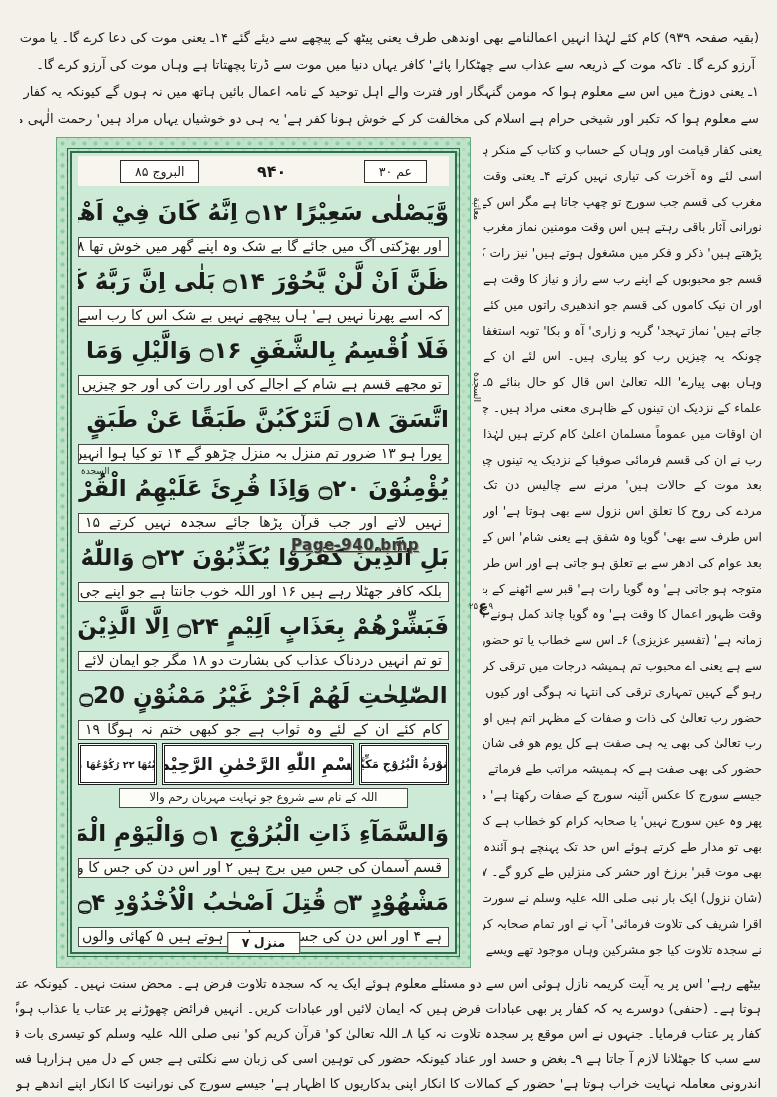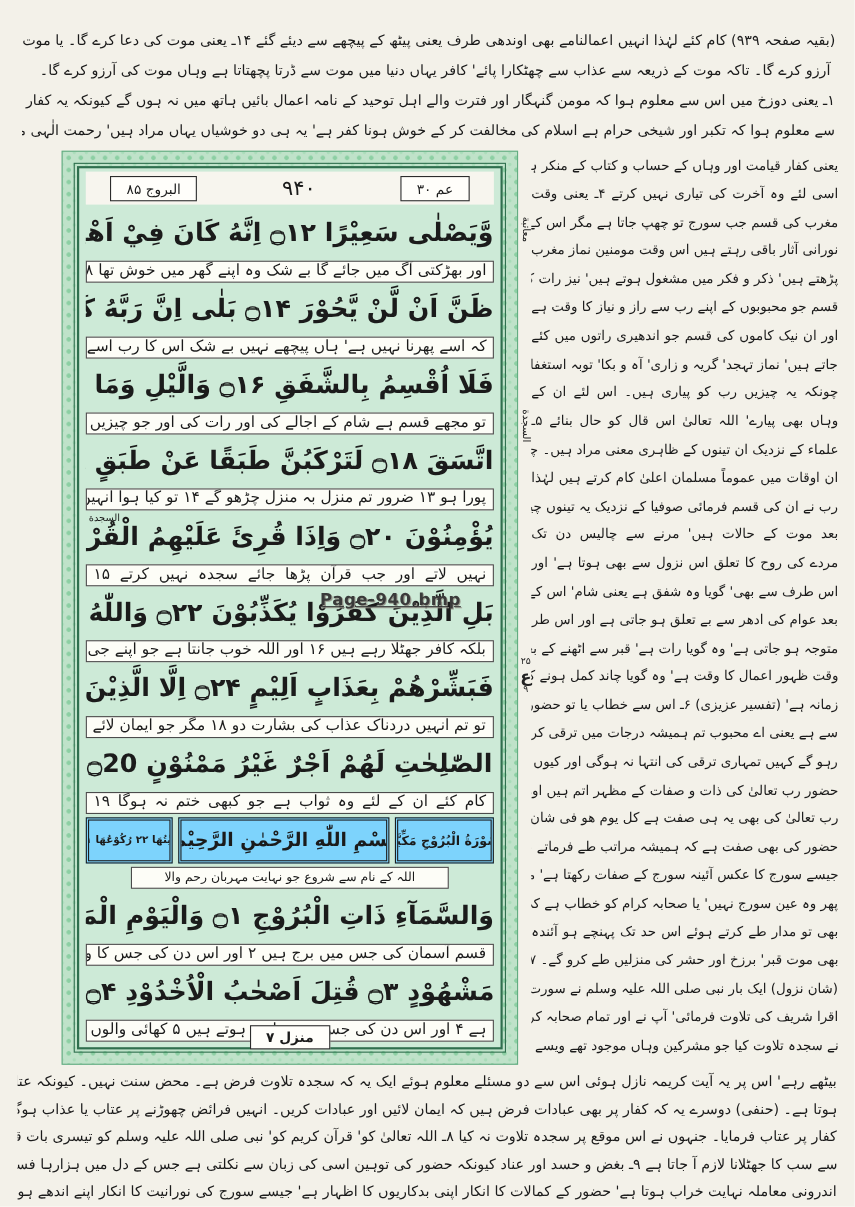--- a/index.html
+++ b/index.html
@@ -40,23 +40,23 @@
     outline:1px solid #2f6f4e; outline-offset:2px;
     padding:3px 6px;
     display:flex; flex-direction:column;
   }
   .qheader{
     direction:rtl; display:flex; align-items:center; justify-content:space-between;
     background:#f7f5ee; height:30px; margin-bottom:3px; padding:0 22px;
   }
   .hbox{
     background:#fffefa; border:1px solid #2c2c2c;
-    font-size:12.5px; height:21px; line-height:21px; padding:0 14px;
-  }
-  .pageno{font-size:19px; font-weight:normal; letter-spacing:1px;}
+    font-size:12.5px; height:21px; line-height:21px; padding:0 14px;margin-left:20px;
+  }
+  .pageno{font-size:16px; font-weight:bold; letter-spacing:1px;}
   .arow{
     position:relative; direction:rtl; unicode-bidi:plaintext;
     font-weight:bold; font-size:23px; height:45px; line-height:45px;
     text-align:justify; text-align-last:justify;
     overflow:hidden; white-space:nowrap; margin:1px 0;
   }
   .arow.center{text-align:center; text-align-last:center;}
   .urow{
     direction:rtl; unicode-bidi:plaintext;
     background:#fdfdf7; border:1px solid #4b4b4b; box-sizing:border-box;
@@ -66,21 +66,21 @@
   }
   .sajdah-tag{
     position:absolute; left:3px; top:0;
     font-size:9px; line-height:10px; font-weight:normal;
   }
   
   .surah-band{
     direction:rtl; display:flex; gap:5px; height:42px; margin:2px 0 3px 0;
   }
   .sbx{
-    box-sizing:border-box; border:3px double #1e1e1e; background:#7dd3fc;
+    box-sizing:border-box; border:3px double #1e1e1e; background:#ffffff;
     display:flex; align-items:center; justify-content:center;
     overflow:hidden; white-space:nowrap; direction:rtl;
   }
   .sbx.name{width:25%; font-size:11.5px; font-weight:bold;}
   .sbx.bismi{width:53%; font-size:17px; font-weight:bold;}
   .sbx.info{width:22%; font-size:9.5px; font-weight:bold;}
   .bismi-trans{
     direction:rtl; background:#fdfdf7; border:1px solid #4b4b4b; box-sizing:border-box;
     width:78%; margin:0 auto 2px auto; font-size:11.3px; height:20px; line-height:17px;
     text-align:center; overflow:hidden; white-space:nowrap;
@@ -91,21 +91,21 @@
     font-size:12.5px; font-weight:bold; height:20px; line-height:20px;
     direction:rtl; white-space:nowrap; z-index:3;
   }
   
   .mnote{
     position:absolute; writing-mode:vertical-rl; text-orientation:mixed;
     font-size:9.5px; color:#222; line-height:12px;
   }
   .ruku{
     position:absolute; left:469px; top:598px; width:18px;
-    display:flex; flex-direction:column; align-items:center;
+    display:flex; flex-direction:row; align-items:center;
     font-size:8.5px; line-height:9px; color:#222;
   }
   .ruku .ayn{font-size:15px; line-height:16px; font-weight:bold;}
   
   .watermark{
     position:absolute; left:291px; top:536px; direction:ltr;
     font-size:15px; font-weight:bold; color:#3a3a3a;
     text-shadow:1px 1px 0 #9a9a8f; letter-spacing:0.5px; z-index:5;text-decoration:underline;
   }
 </style>

